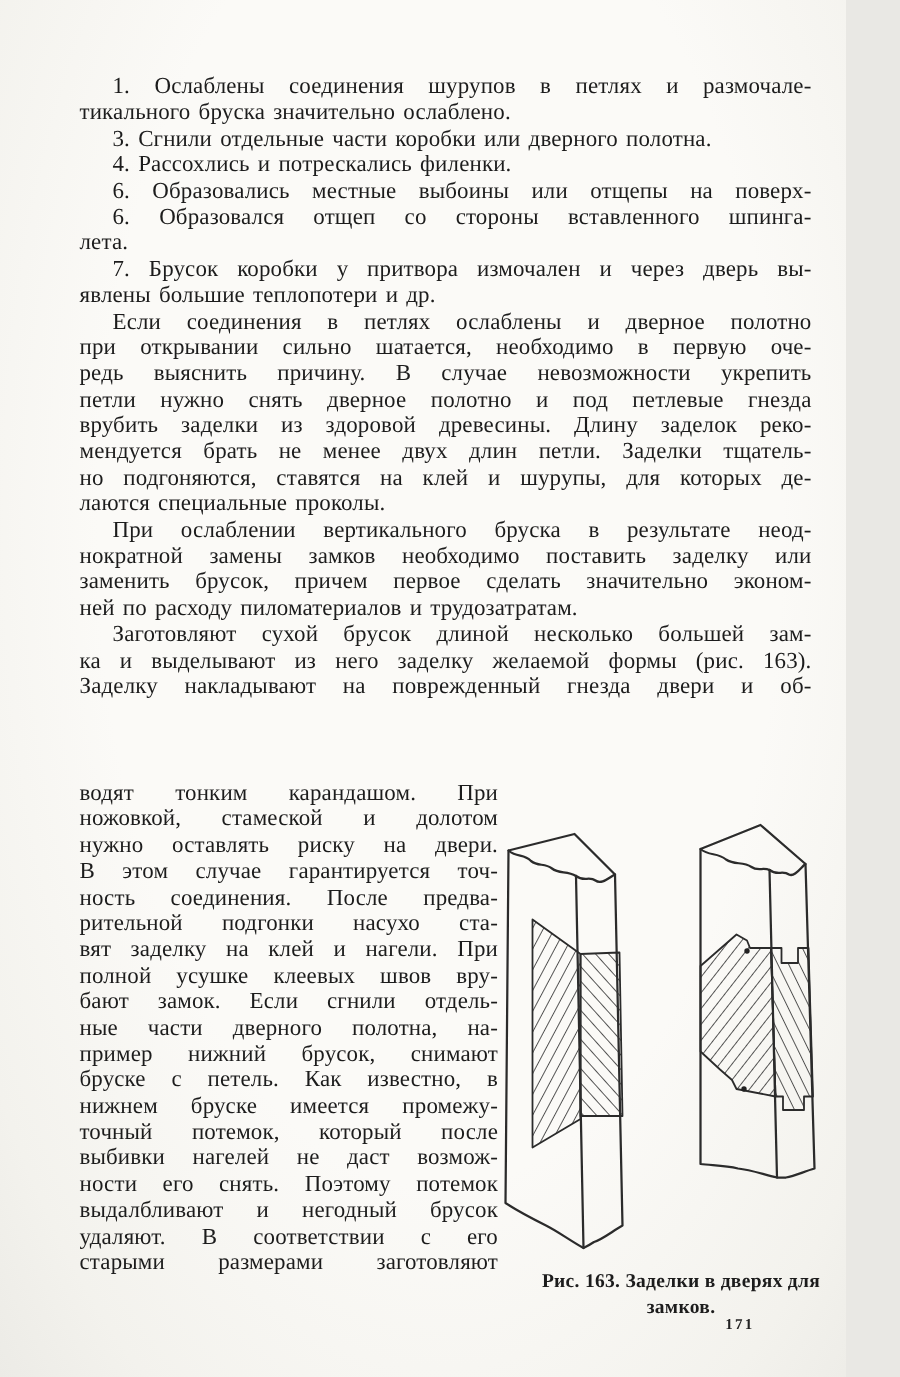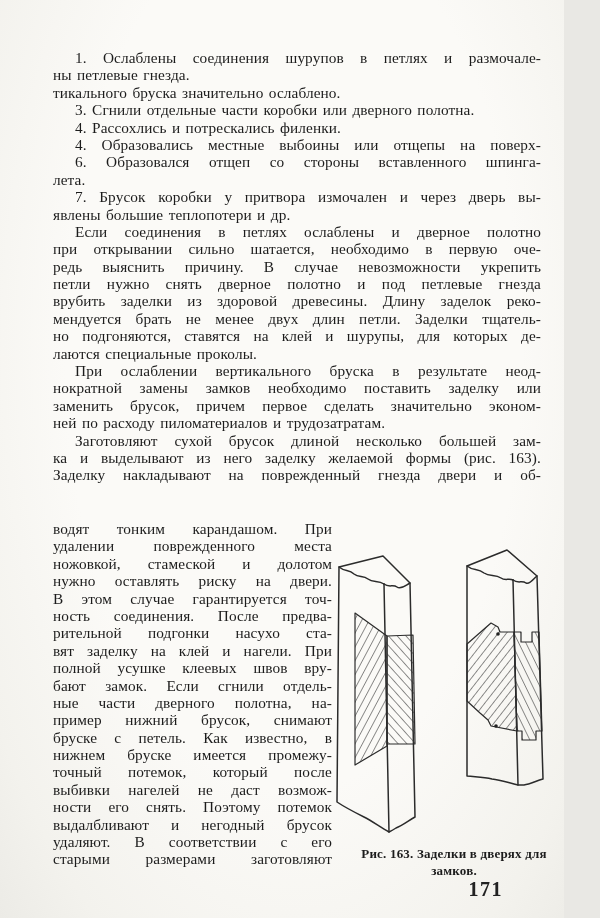--- a/index.html
+++ b/index.html
@@ -32,37 +32,36 @@
     position:absolute;left:330px;top:547px;width:252px;
   }
   .figure-area svg{display:block;margin-left:4px;}
   .caption{
     margin-top:7px;width:248px;text-align:center;
     font-weight:bold;font-size:13px;line-height:16.5px;
     letter-spacing:0.2px;
   }
   .pagenum{
     position:absolute;right:61px;top:878px;
-    font-size:20px;letter-spacing:1.5px;font-weight:bold;color:#222;
+    font-size:10px;letter-spacing:1.5px;font-weight:bold;color:#222;
   }
   .bar-line{fill:none;stroke:#2b2b2b;stroke-width:1.5;stroke-linejoin:round;stroke-linecap:round;}
   .patch{stroke:#2b2b2b;stroke-width:1.2;stroke-linejoin:round;}
 </style>
 </head>
 <body>
 
 <div class="page">
 
   <div class="full-text">
       <div class="line indent">1. Ослаблены соединения шурупов в петлях и размочале-</div>
-      <div class="line end">ны петлевые гнезда.</div>
       <div class="line end">тикального бруска значительно ослаблено.</div>
       <div class="line indent end">3. Сгнили отдельные части коробки или дверного полотна.</div>
       <div class="line indent end">4. Рассохлись и потрескались филенки.</div>
-      <div class="line indent">4. Образовались местные выбоины или отщепы на поверх-</div>
+      <div class="line indent">6. Образовались местные выбоины или отщепы на поверх-</div>
       <div class="line indent">6. Образовался отщеп со стороны вставленного шпинга-</div>
       <div class="line end">лета.</div>
       <div class="line indent">7. Брусок коробки у притвора измочален и через дверь вы-</div>
       <div class="line end">явлены большие теплопотери и др.</div>
       <div class="line indent">Если соединения в петлях ослаблены и дверное полотно</div>
       <div class="line">при открывании сильно шатается, необходимо в первую оче-</div>
       <div class="line">редь выяснить причину. В случае невозможности укрепить</div>
       <div class="line">петли нужно снять дверное полотно и под петлевые гнезда</div>
       <div class="line">врубить заделки из здоровой древесины. Длину заделок реко-</div>
       <div class="line">мендуется брать не менее двух длин петли. Заделки тщатель-</div>
@@ -72,21 +71,20 @@
       <div class="line">нократной замены замков необходимо поставить заделку или</div>
       <div class="line">заменить брусок, причем первое сделать значительно эконом-</div>
       <div class="line end">ней по расходу пиломатериалов и трудозатратам.</div>
       <div class="line indent">Заготовляют сухой брусок длиной несколько большей зам-</div>
       <div class="line">ка и выделывают из него заделку желаемой формы (рис. 163).</div>
       <div class="line">Заделку накладывают на поврежденный гнезда двери и об-</div>
     </div>
 
   <div class="col-text">
       <div class="line">водят тонким карандашом. При</div>
-      <div class="line">удалении поврежденного места</div>
       <div class="line">ножовкой, стамеской и долотом</div>
       <div class="line">нужно оставлять риску на двери.</div>
       <div class="line">В этом случае гарантируется точ-</div>
       <div class="line">ность соединения. После предва-</div>
       <div class="line">рительной подгонки насухо ста-</div>
       <div class="line">вят заделку на клей и нагели. При</div>
       <div class="line">полной усушке клеевых швов вру-</div>
       <div class="line">бают замок. Если сгнили отдель-</div>
       <div class="line">ные части дверного полотна, на-</div>
       <div class="line">пример нижний брусок, снимают</div>

